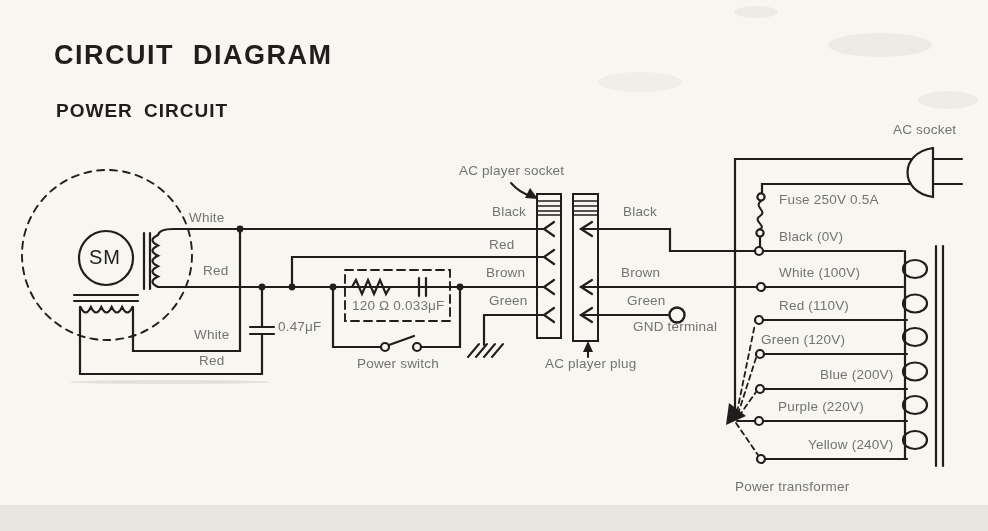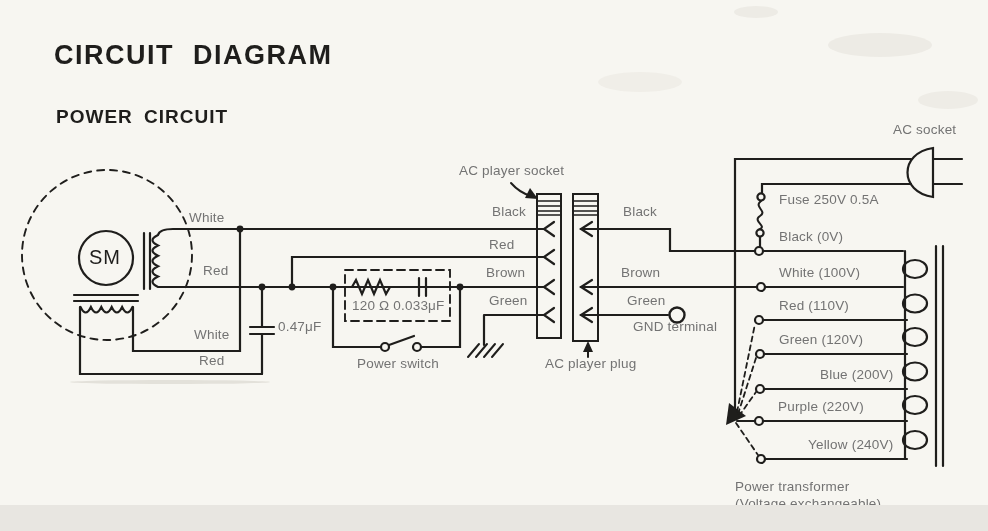--- a/index.html
+++ b/index.html
@@ -13,21 +13,21 @@
   .lbl{
     position:absolute;white-space:nowrap;
     font-size:13.5px;line-height:14px;letter-spacing:.2px;
     color:#737373;
   }
   .title{
     position:absolute;left:54px;top:40px;
     font-size:27px;font-weight:bold;letter-spacing:1.5px;word-spacing:10px;
   }
   .subtitle{
-    position:absolute;left:56px;top:106px;
+    position:absolute;left:56px;top:100px;
     font-size:19px;font-weight:bold;letter-spacing:1px;word-spacing:5px;
   }
   .sm{
     position:absolute;left:89px;top:246px;
     font-size:20px;letter-spacing:1px;
   }
   .center{}
 </style>
 </head>
 <body>
@@ -205,21 +205,20 @@
   <div class="lbl" style="left:627px;top:294px;">Green</div>
   <div class="lbl" style="left:633px;top:320px;">GND terminal</div>
   <div class="lbl" style="left:545px;top:357px;">AC player plug</div>
 
   <div class="lbl" style="left:893px;top:123px;">AC socket</div>
   <div class="lbl" style="left:779px;top:193px;">Fuse 250V 0.5A</div>
 
   <div class="lbl" style="left:779px;top:230px;">Black (0V)</div>
   <div class="lbl" style="left:779px;top:266px;">White (100V)</div>
   <div class="lbl" style="left:779px;top:299px;">Red (110V)</div>
-  <div class="lbl" style="left:779px;top:333px;">Green (120V)</div>
+  <div class="lbl" style="left:761px;top:333px;">Green (120V)</div>
   <div class="lbl" style="left:820px;top:368px;">Blue (200V)</div>
   <div class="lbl" style="left:778px;top:400px;">Purple (220V)</div>
   <div class="lbl" style="left:780px;top:438px;margin-left:28px;">Yellow (240V)</div>
 
   <div class="lbl center" style="left:735px;top:480px;width:200px;">Power transformer</div>
-  <div class="lbl center" style="left:735px;top:497px;width:200px;">(Voltage exchangeable)</div>
 
 </div>
 
 </body></html>

